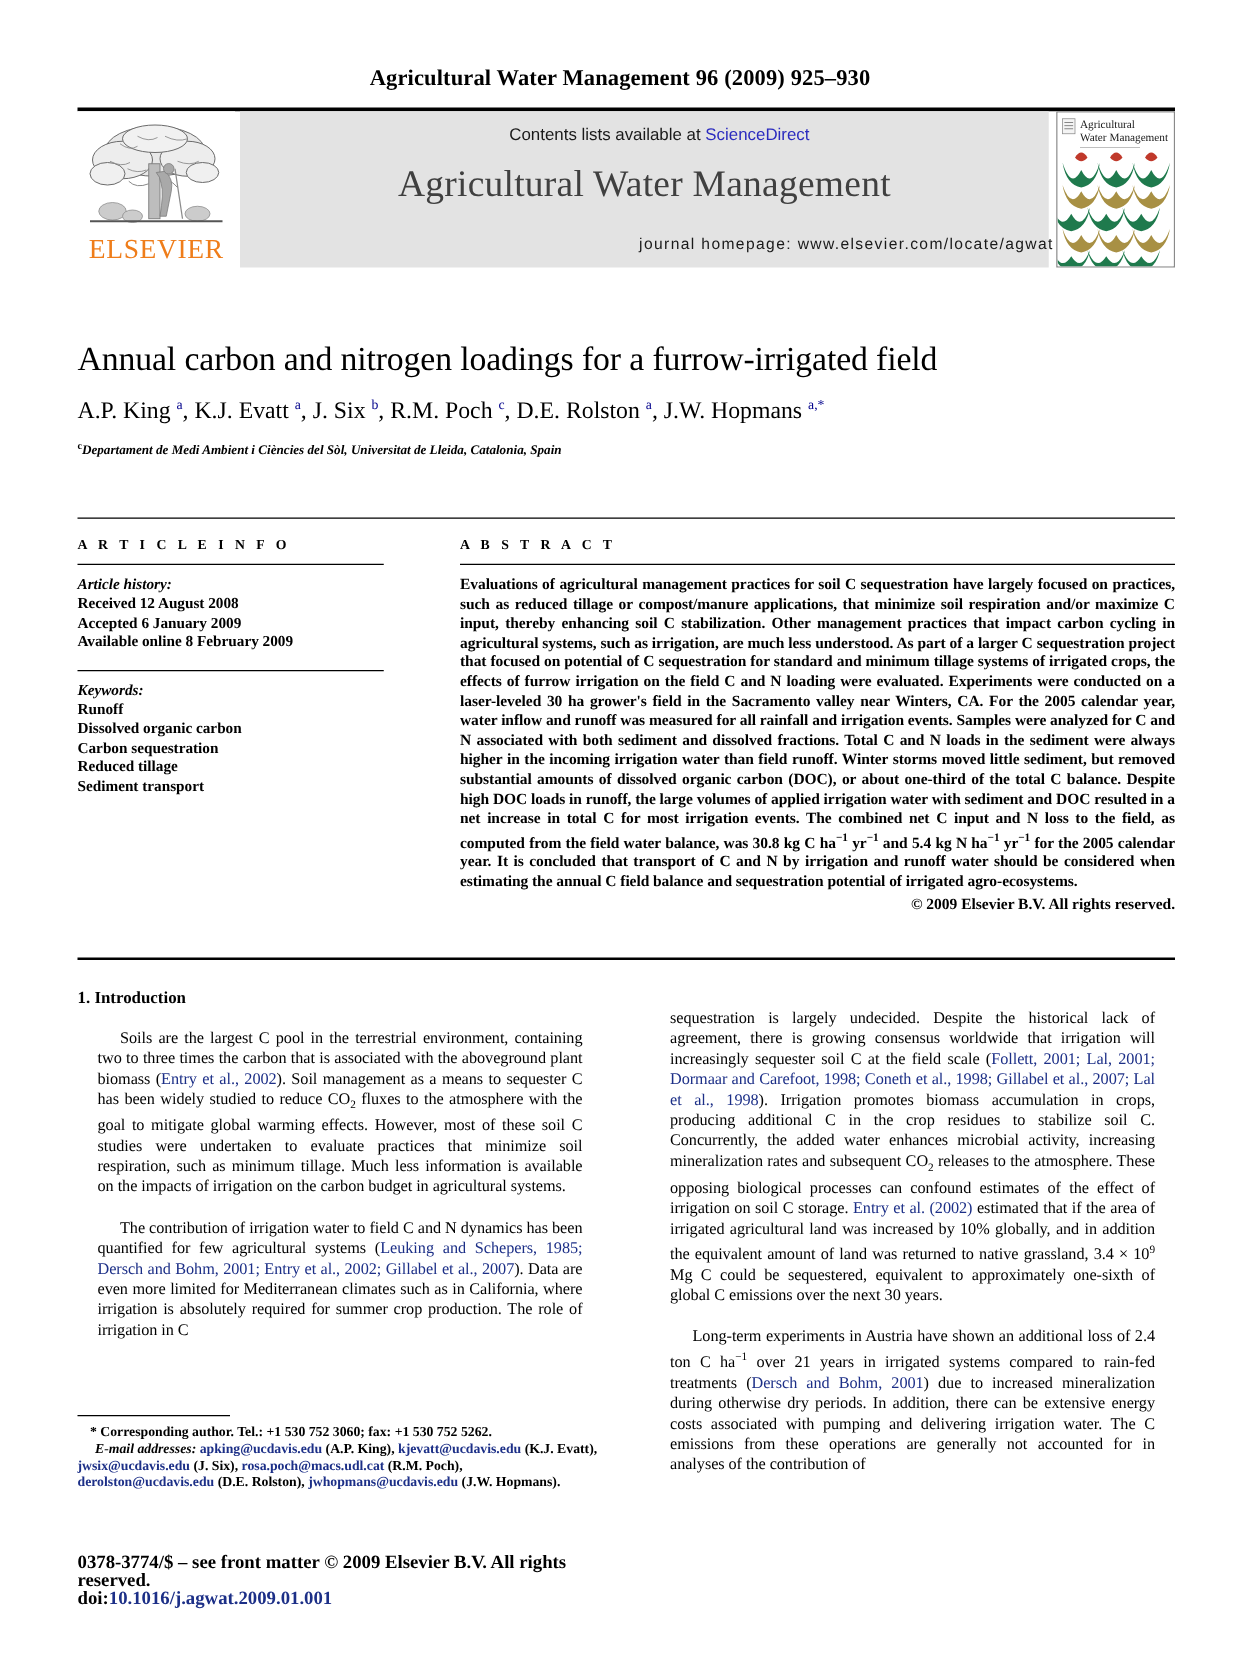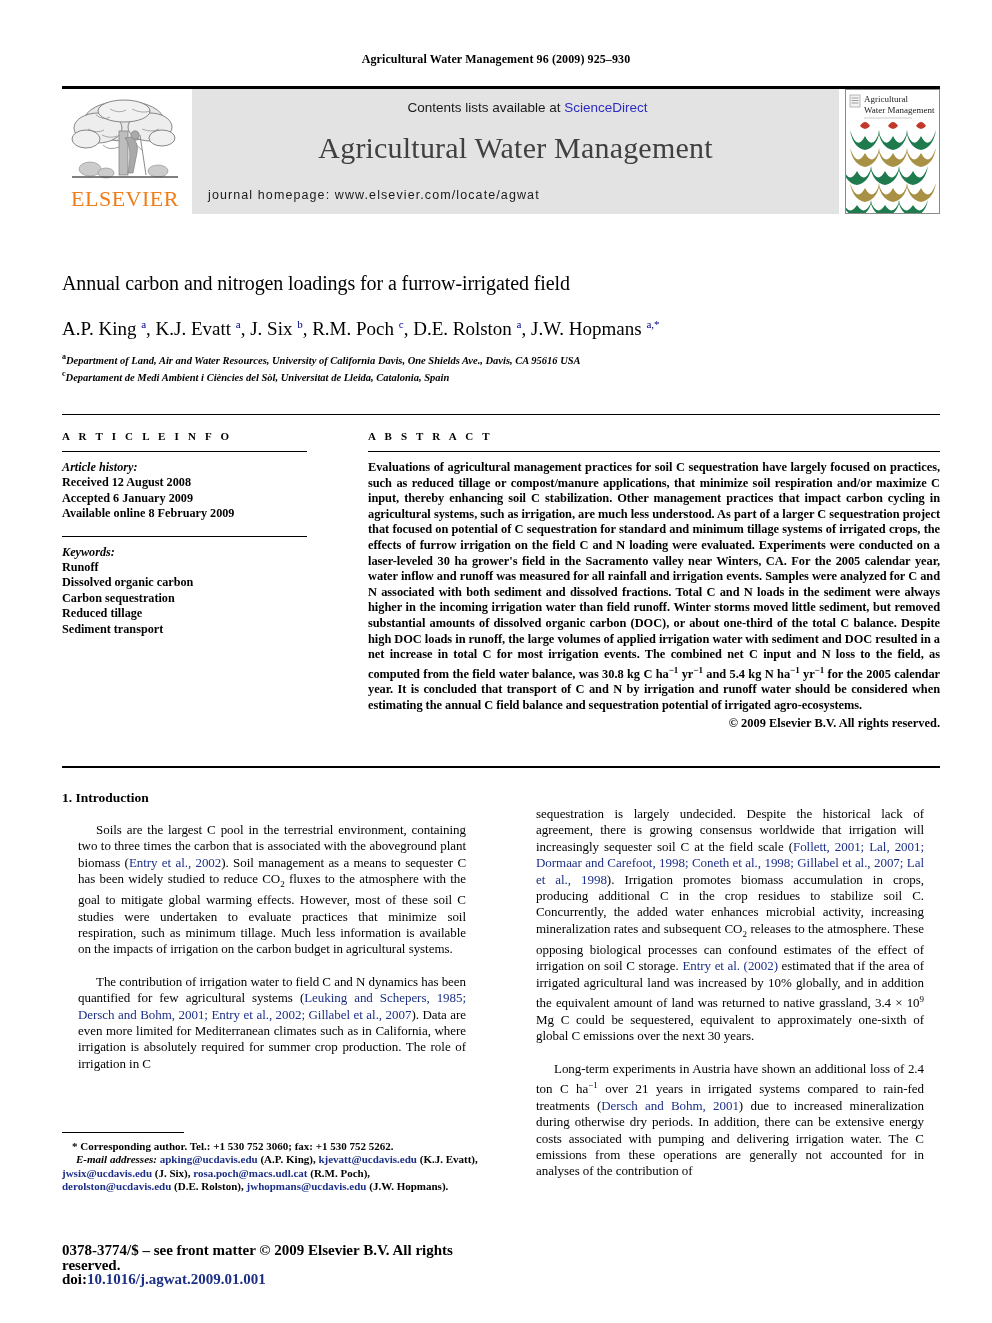--- a/index.html
+++ b/index.html
@@ -14,21 +14,21 @@
     position: relative;
     overflow: hidden;
   }
   .page { position: absolute; left: 0; top: 0; width: 992px; height: 1323px; }
 
   
   .runhead {
     position: absolute; left: 0; top: 52px; width: 992px;
     text-align: center;
     font-family: "Liberation Serif", serif;
-    font-size: 12px; font-weight: 700; letter-spacing: .1px;
+    font-size: 18px; font-weight: 700; letter-spacing: .1px;
   }
 
   
   .masthead {
     position: absolute; left: 62px; top: 86px;
     width: 878px; height: 128px;
     border-top: 3px solid #000;
   }
   .mast-inner { display: flex; height: 100%; align-items: stretch; }
   .elsevier-box {
@@ -61,37 +61,37 @@
     font-size: 13.5px; color: #1a1a1a;
   }
   .contents-line .sd { color: #2b2bbf; }
   .journal-title {
     position: absolute; top: 42px; left: 0; width: 100%;
     text-align: center;
     font-family: "Liberation Serif", serif;
     font-size: 30px; letter-spacing: .2px; color: #404040;
   }
   .homepage-line {
-    position: absolute; bottom: 12px; left: 16px; width: 100%;
-    text-align: left;
+    position: absolute; bottom: 12px; left: 4px; width: 100%;
+    text-align: right;
     font-family: "Liberation Sans", sans-serif;
     font-size: 12.5px; letter-spacing: 1.1px; color: #1a1a1a;
   }
   .cover-thumb {
     width: 95px; flex: 0 0 95px;
     border: 1px solid #8a8a8a;
     background: #fff;
     position: relative;
     overflow: hidden;
   }
 
   
   .title {
     position: absolute; left: 62px; top: 272px; width: 880px;
-    font-size: 20px; font-weight: 400; letter-spacing: -.1px;
+    font-size: 27px; font-weight: 400; letter-spacing: -.1px;
     font-family: "Liberation Serif", serif;
   }
   .authors {
     position: absolute; left: 62px; top: 318px; width: 880px;
     font-size: 19px; letter-spacing: 0;
   }
   .authors sup { font-size: 11px; color: #00008b; vertical-align: super; }
   .affils {
     position: absolute; left: 62px; top: 350px; width: 880px;
     font-size: 10.5px; font-style: italic; font-weight: 700;
@@ -251,21 +251,20 @@
       </div>
 
     </div>
   </div>
 
   <div class="title">Annual carbon and nitrogen loadings for a furrow-irrigated field</div>
 
   <div class="authors">A.P. King <sup>a</sup>, K.J. Evatt <sup>a</sup>, J. Six <sup>b</sup>, R.M. Poch <sup>c</sup>, D.E. Rolston <sup>a</sup>, J.W. Hopmans <sup>a,*</sup></div>
 
   <div class="affils">
-    <div><sup>a</sup><span>Department of Land, Air and Water Resources, University of California Davis, One Shields Ave., Davis, CA 95616 USA</span></div>
     <div><sup>c</sup><span>Departament de Medi Ambient i Ciències del Sòl, Universitat de Lleida, Catalonia, Spain</span></div>
   </div>
 
   <div class="band-rule-top"></div>
 
   <div class="artinfo">
     <div class="sect-label">A R T I C L E   I N F O</div>
     <div class="hr-thin"></div>
     <div class="ai-line ai-head">Article history:</div>
     <div class="ai-line">Received 12 August 2008</div>

